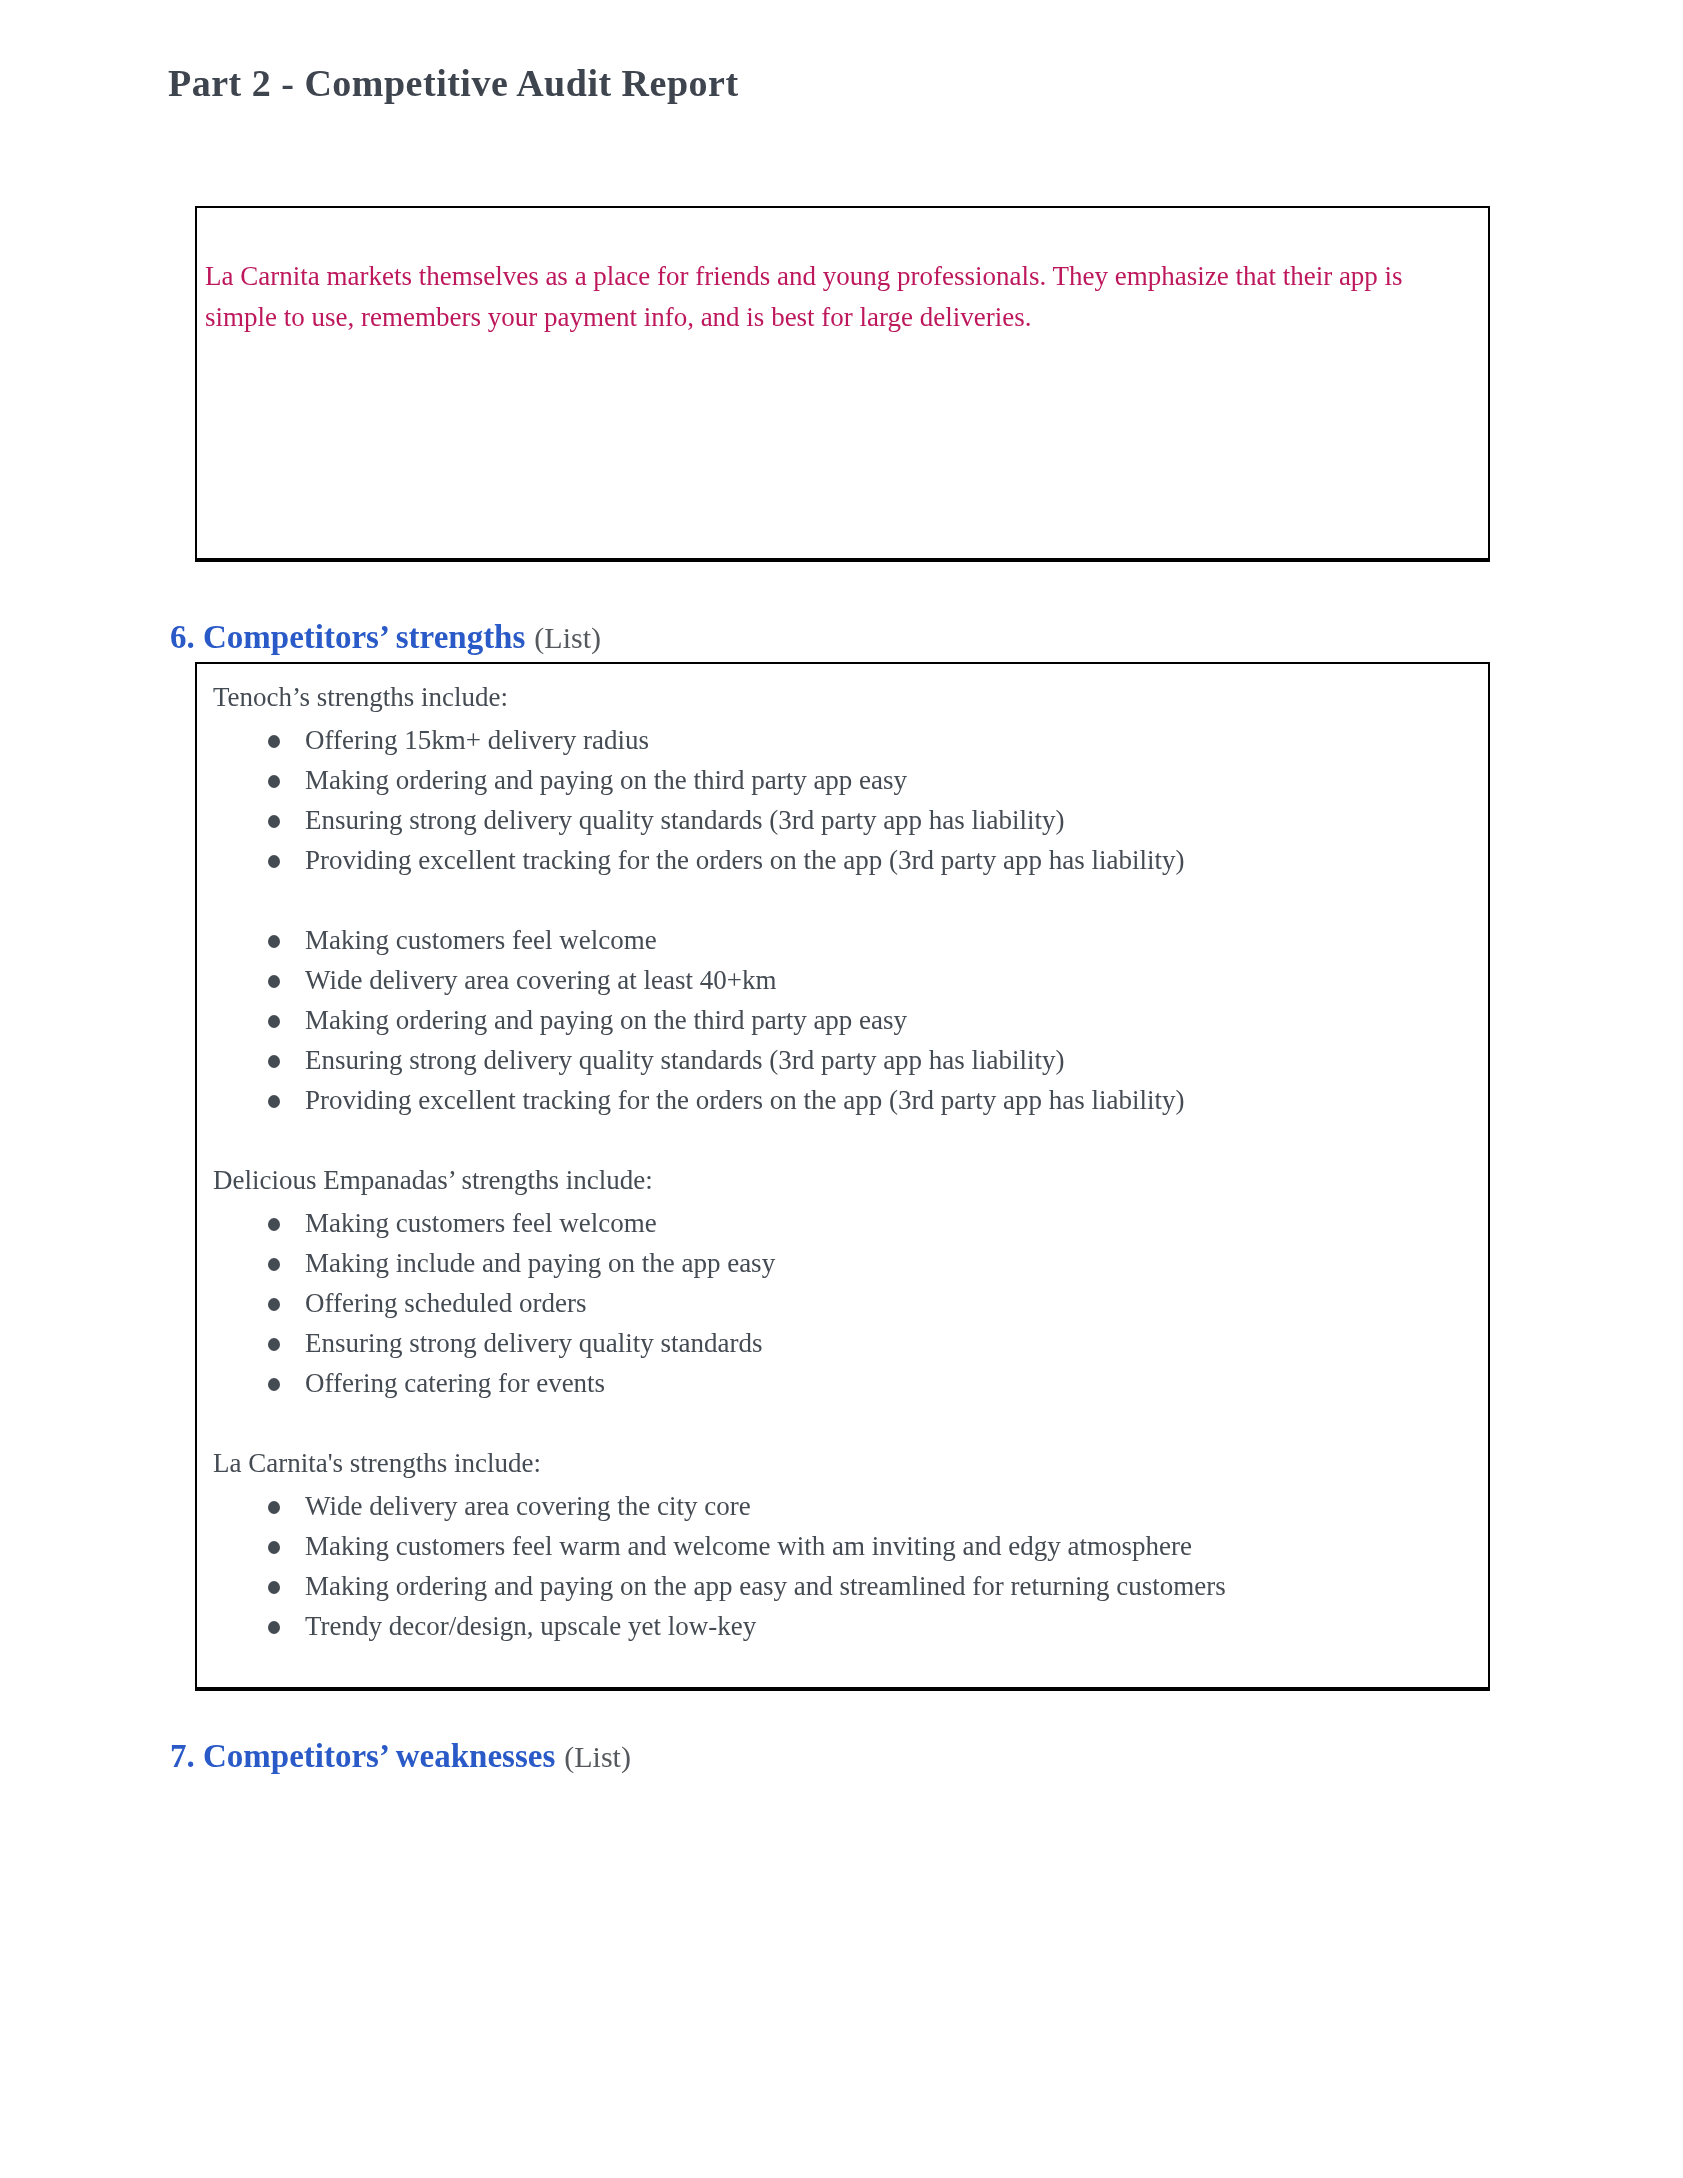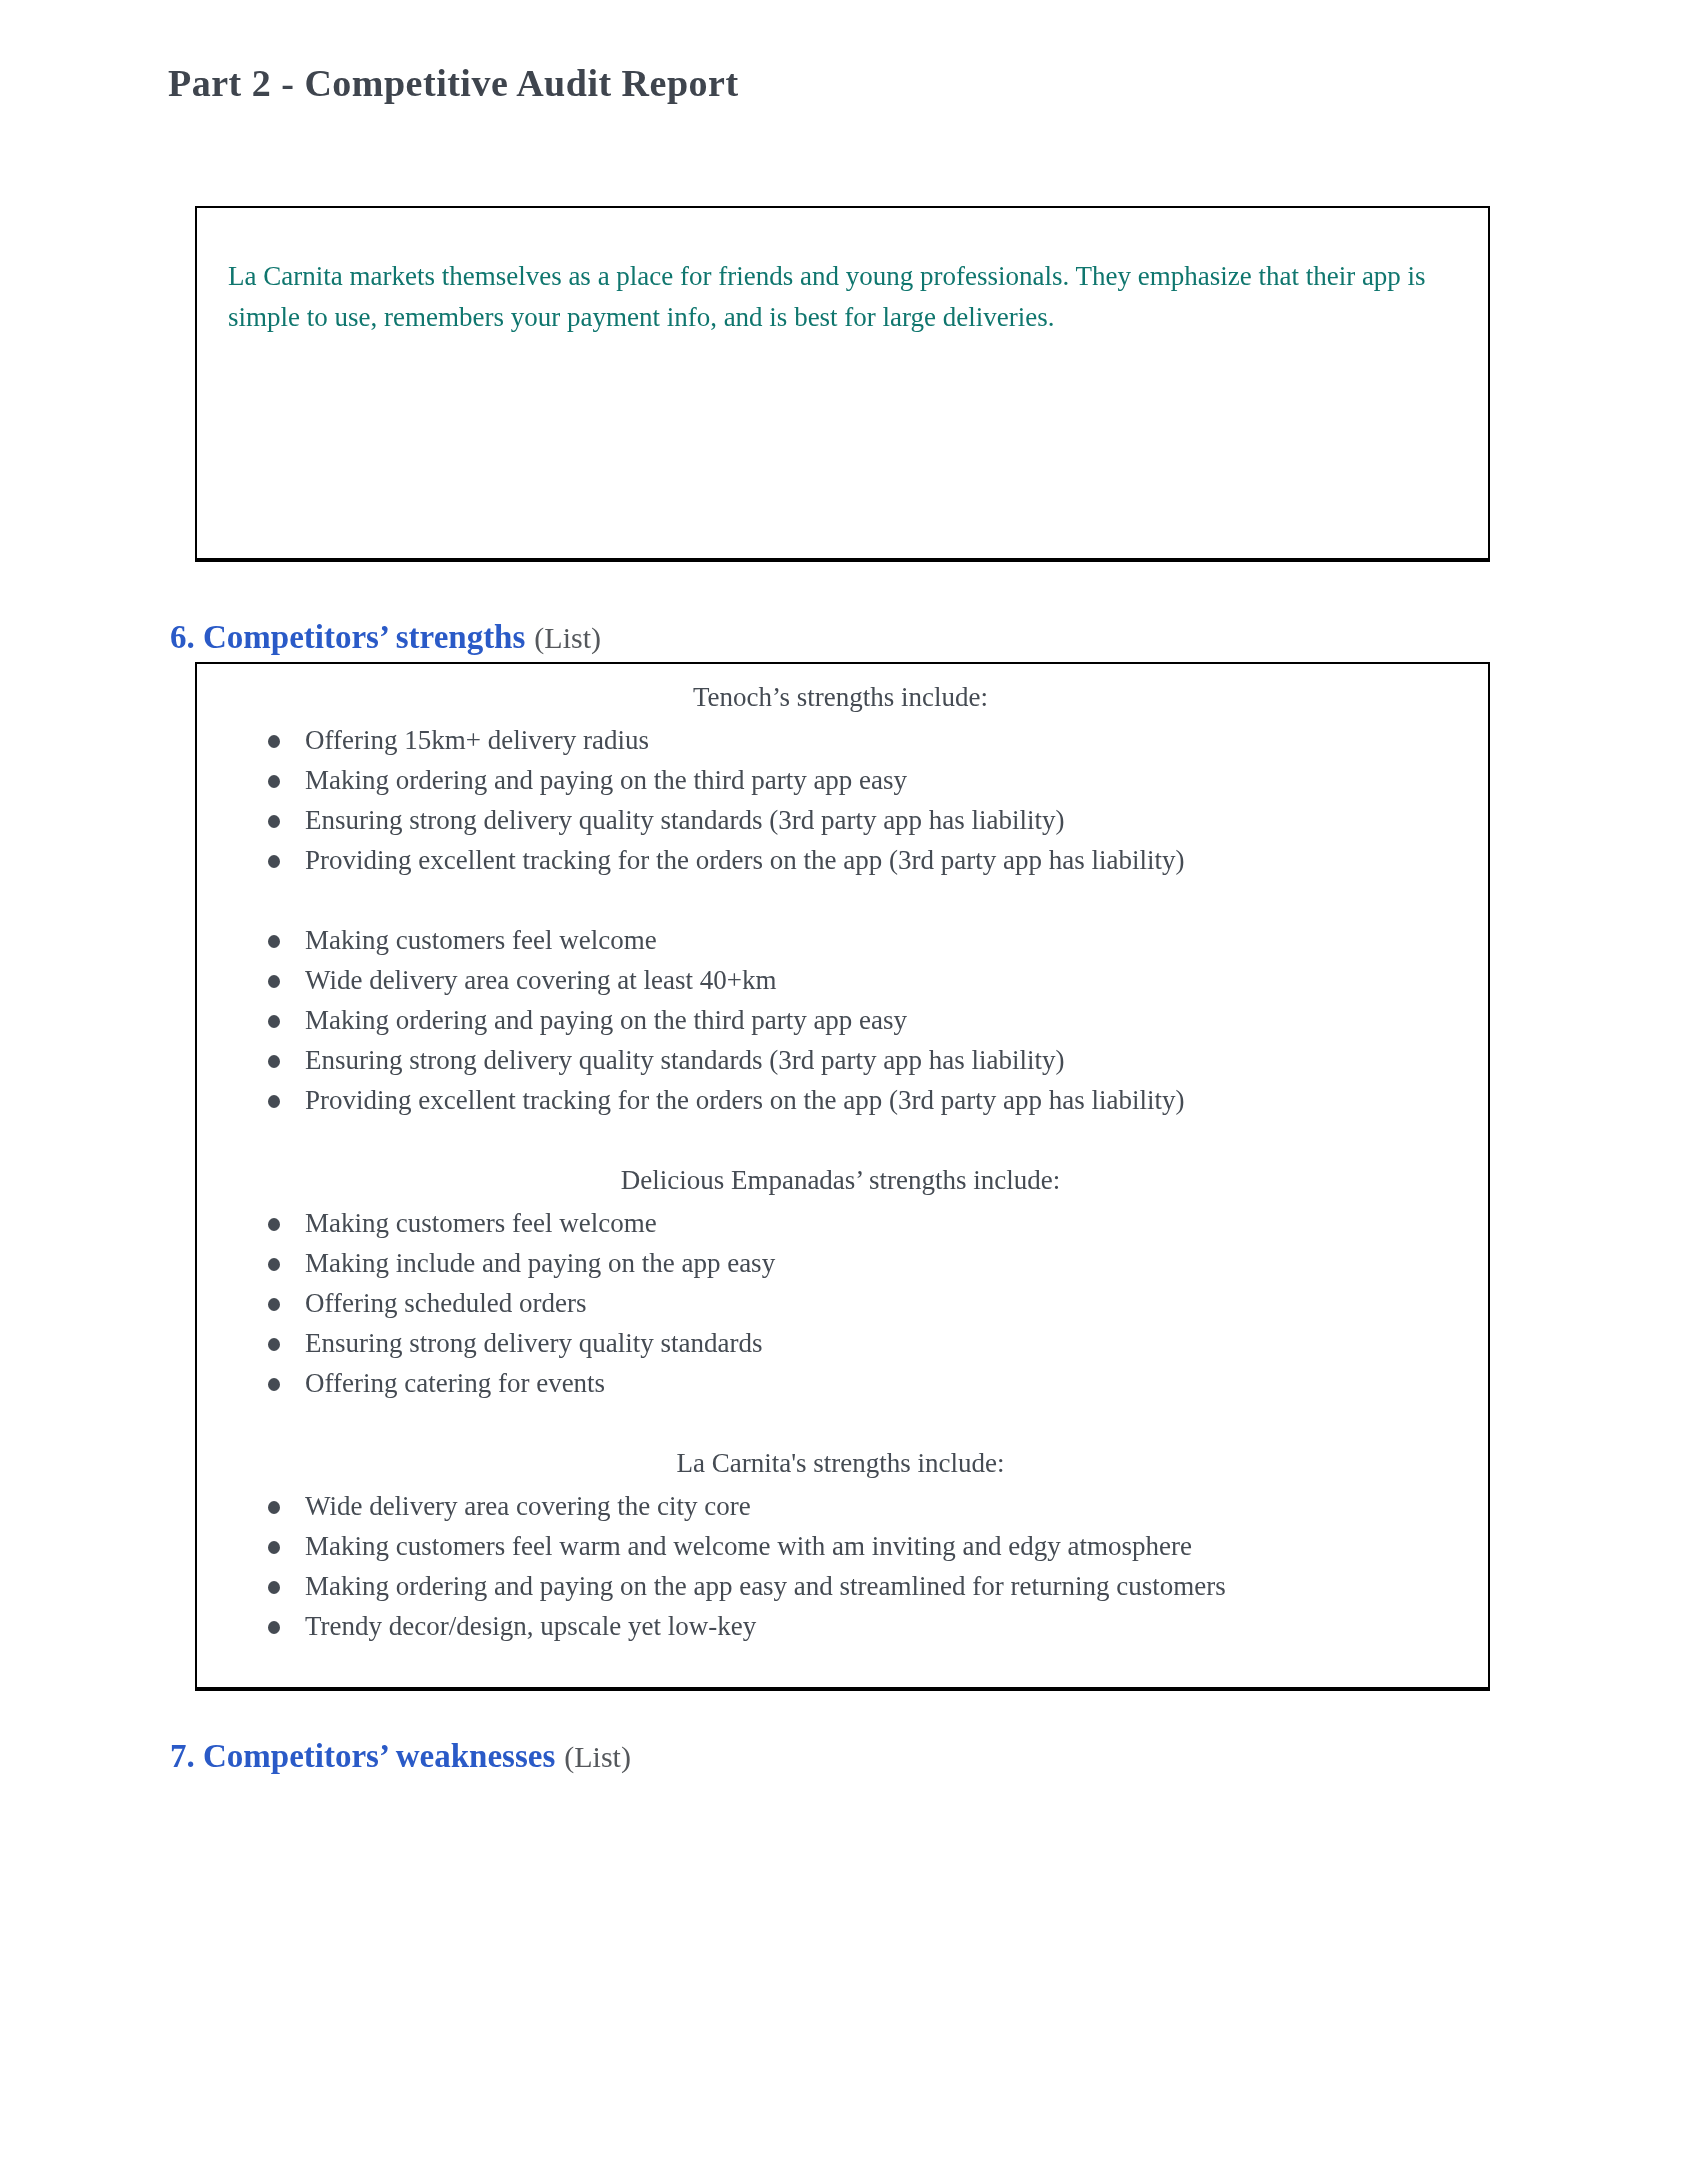--- a/index.html
+++ b/index.html
@@ -33,25 +33,25 @@
     box-sizing: border-box;
     border: 2px solid #000000;
     border-bottom-width: 4px;
     background: #ffffff;
   }
   .summary-box {
     top: 206px;
     height: 356px;
   }
   .summary-text {
-    margin: 48px 59px 0 31px;
+    margin: 48px 59px 0 8px;
     max-width: 1213px;
     font-size: 27px;
     line-height: 41px;
-    color: #0f766e;
+    color: #be185d;
   }
   .sec-heading {
     position: absolute;
     left: 170px;
     margin: 0;
     font-size: 33px;
     font-weight: bold;
     color: #2A5AC7;
     line-height: 1.2;
     white-space: nowrap;
@@ -72,21 +72,20 @@
     padding: 13px 20px 0 16px;
     font-size: 27px;
   }
   .group { margin: 0 0 40px 0; }
   .group:last-child { margin-bottom: 0; }
   .group-heading {
     margin: 0;
     height: 40px;
     line-height: 40px;
     white-space: nowrap;
-    text-align: center;
   }
   ul.bullet-list {
     margin: 3px;
     padding: 0;
     list-style: none;
   }
   ul.bullet-list li {
     position: relative;
     padding-left: 89px;
     height: 40px;

